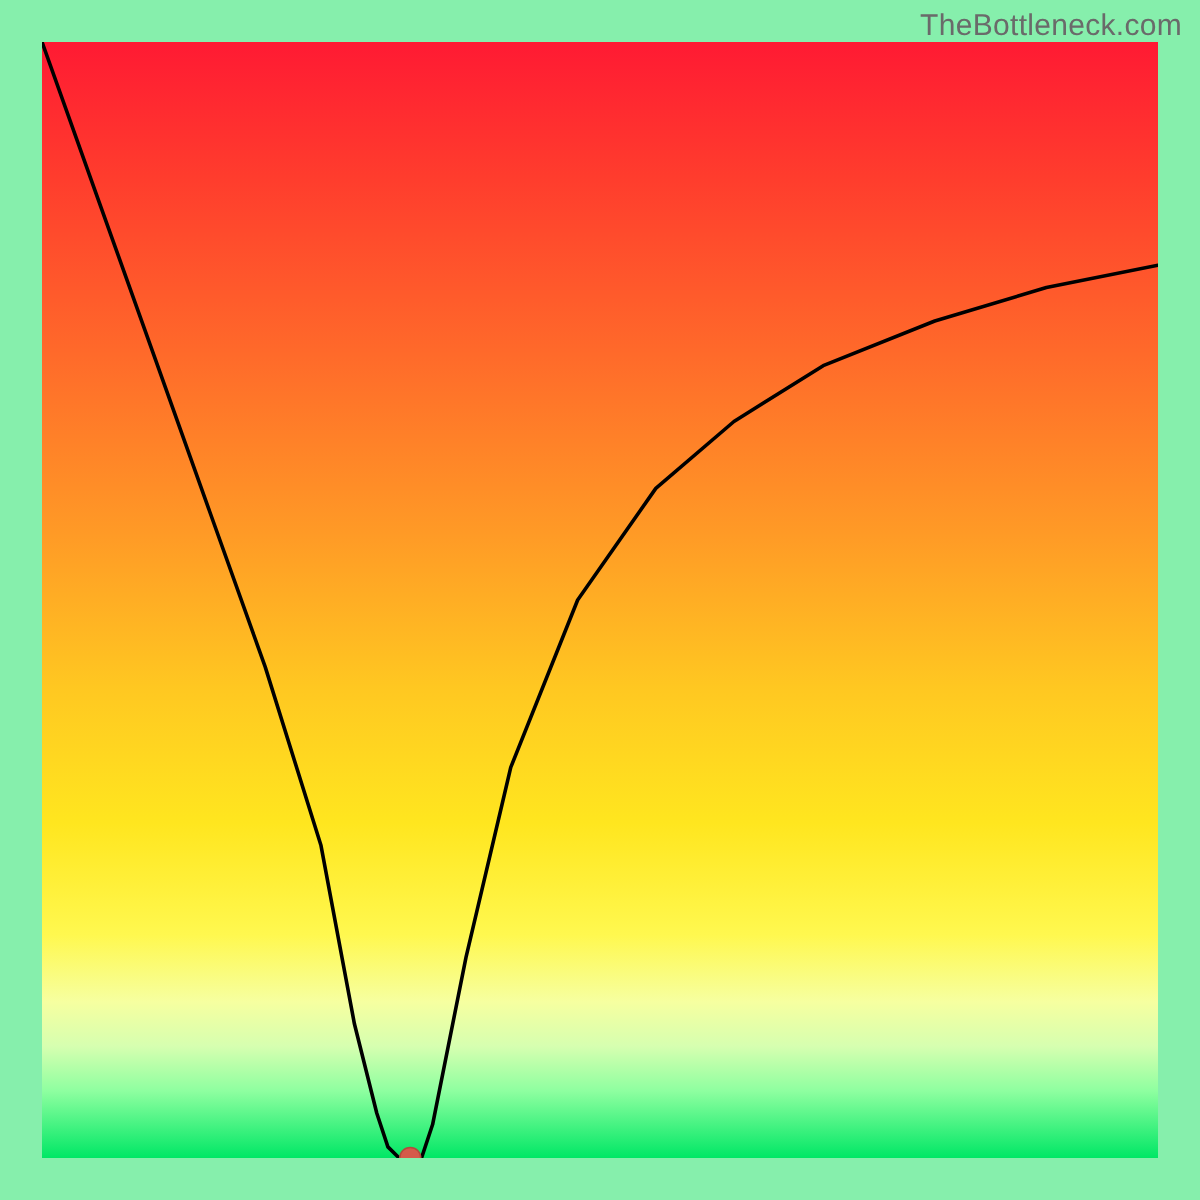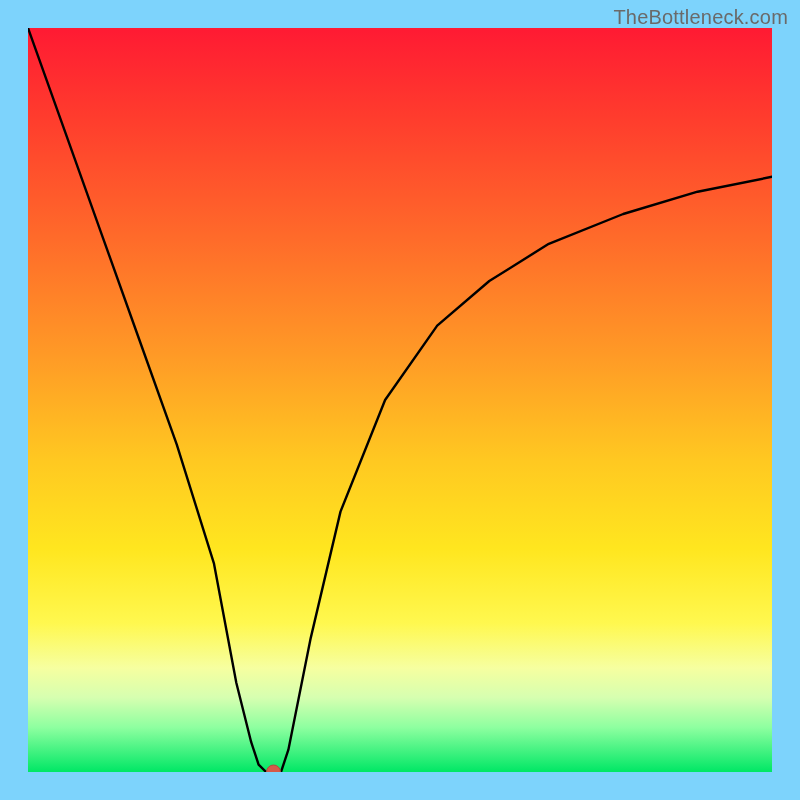--- a/index.html
+++ b/index.html
@@ -8,21 +8,21 @@
     width: 800px;
     height: 800px;
     overflow: hidden;
     background: #000;
     font-family: Arial, Helvetica, sans-serif;
   }
   .wrap {
     position: relative;
     width: 800px;
     height: 800px;
-    background: #7dd3fc;
+    background: #86efac;
   }
   .plot {
     position: absolute;
     left: 28px;
     top: 28px;
     width: 744px;
     height: 744px;
     
     background: linear-gradient(
       to bottom,

